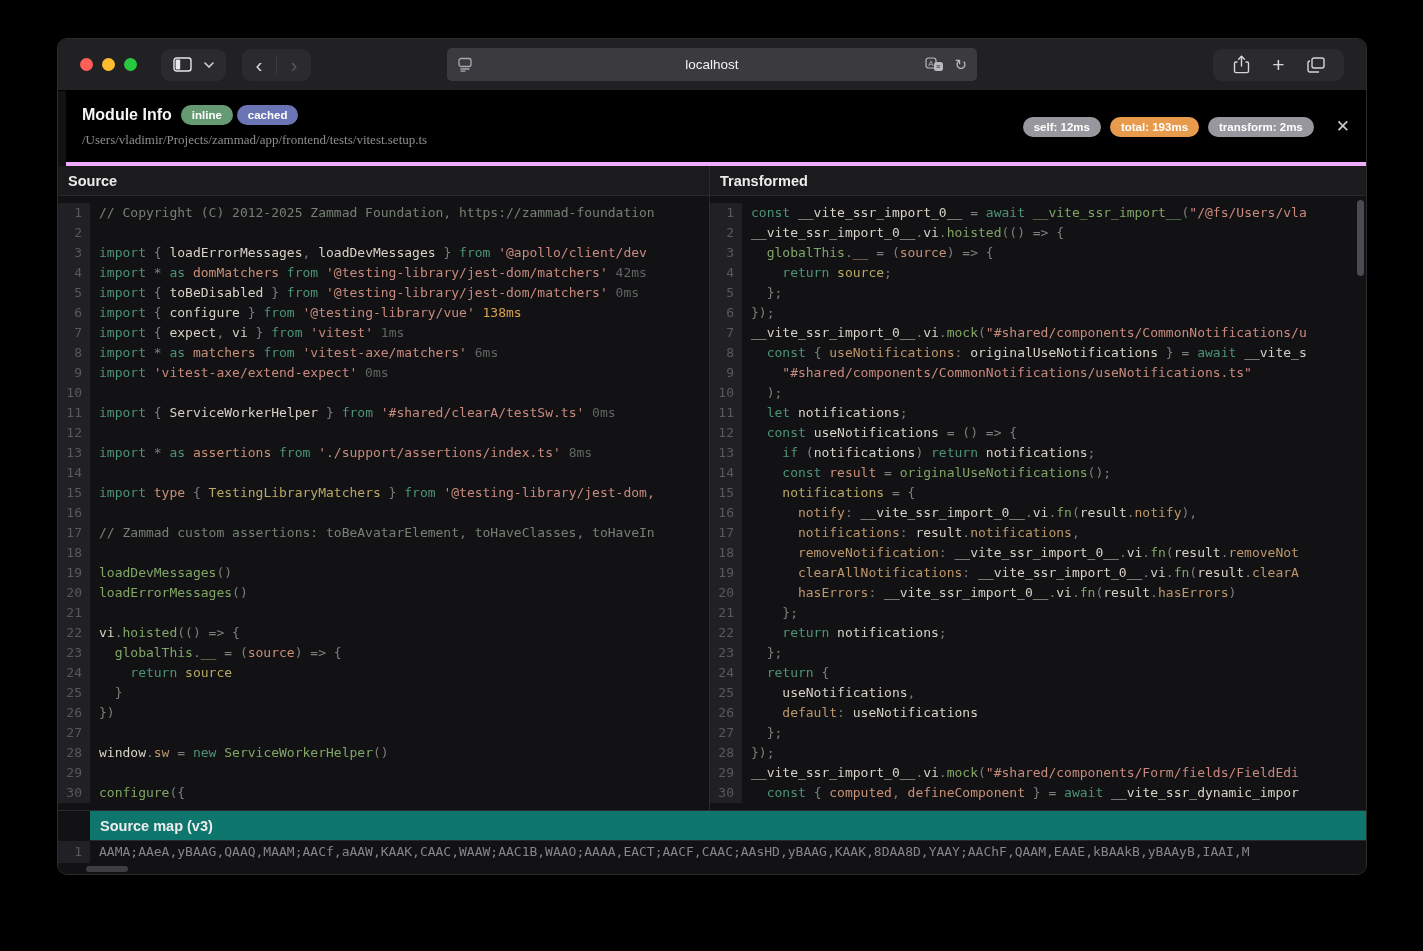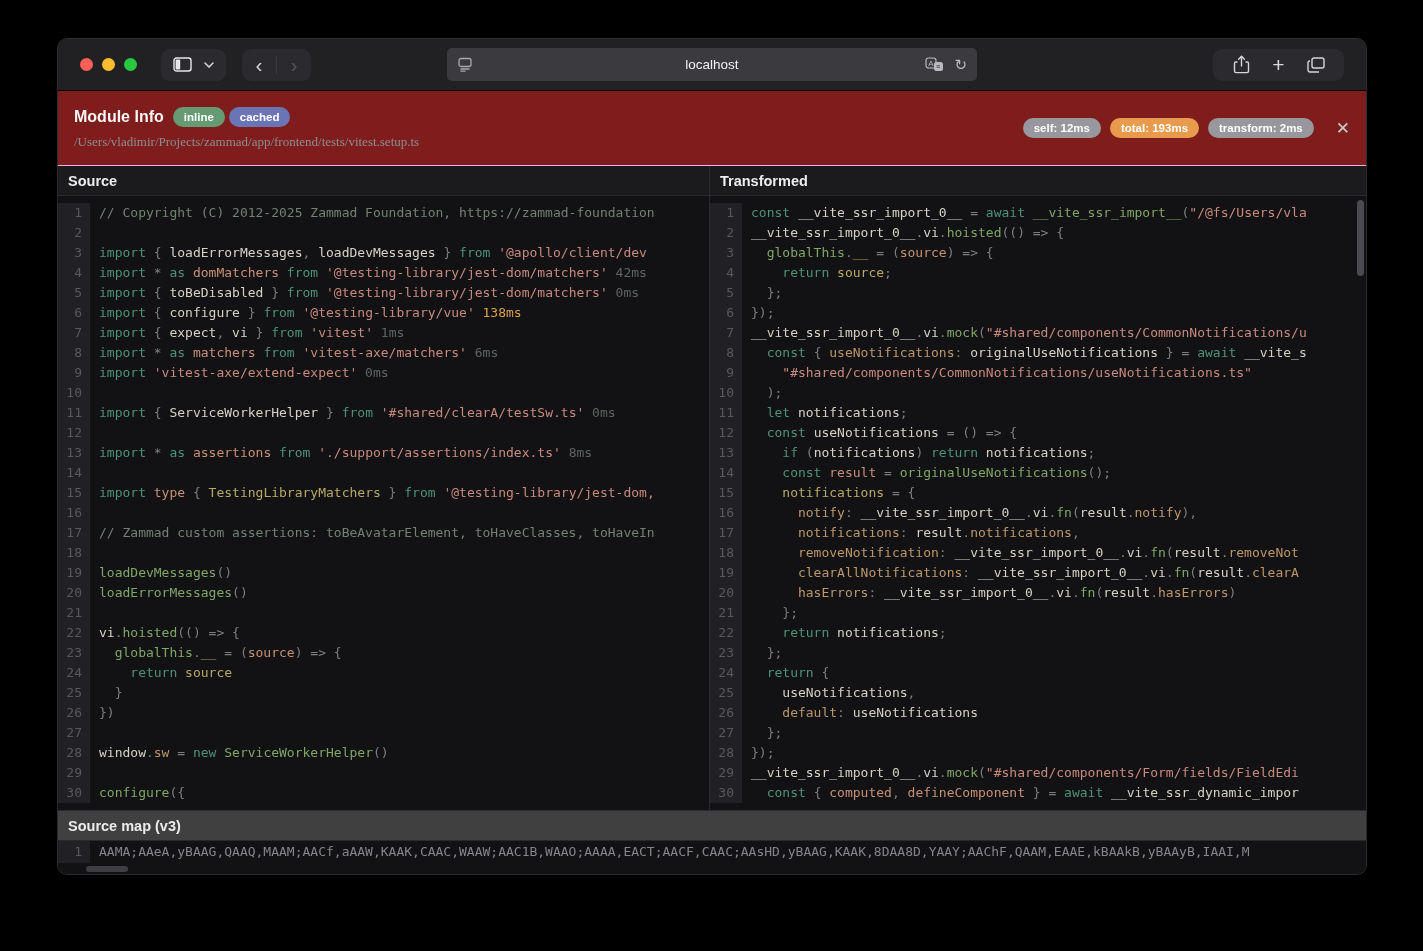--- a/index.html
+++ b/index.html
@@ -35,22 +35,22 @@
               font-size:13.5px; }
   .url-right { margin-left:auto; display:flex; align-items:center; gap:10px; color:#b9b9bf; }
   .reload-glyph { font-size:15px; }
 
   .right-group { margin-left:auto; gap:0; padding:0 10px; }
   .tb-icon { width:37px; height:32px; display:flex; align-items:center; justify-content:center;
              color:#d6d6da; }
   .plus-glyph { font-size:21px; font-weight:400; color:#d6d6da; }
 
   
-  .module-header { height:75px; background:#7f1d1d; border-bottom:1px solid #f0abfc;
-                   display:flex; padding:0 16px; align-items:center; }
+  .module-header { height:75px; background:#000000; border-bottom:4px solid #f0abfc;
+                   display:flex; padding:0 16px; align-items:center;margin-left:8px; }
   .mh-left { display:flex; flex-direction:column; gap:7px; }
   .mh-title-row { display:flex; align-items:center; gap:9px; }
   .mh-title { color:#f5f5f5; font-size:16px; font-weight:700; }
   .pill { border-radius:999px; font-size:11.5px; font-weight:700; padding:4px 11px;
           color:#fff; white-space:nowrap; }
   .badge-green { background:#669a72; }
   .badge-indigo { background:#6b74b4; }
   .mh-path { font-family:Liberation Serif, serif; font-size:13px; color:#8e8e92; }
   .mh-right { margin-left:auto; display:flex; align-items:center; gap:22px; }
   .timings { display:flex; gap:9px; }
@@ -77,23 +77,23 @@
   .tok-y{color:#b8a965} .tok-v{color:#d7d2c5} .tok-pr{color:#bd976a}
   .tok-pa{color:#c99076} .tok-p{color:#7e7e7b} .tok-c{color:#748172}
   .tok-t{color:#5e6560} .tok-hot{color:#dca14c;font-weight:400}
   .tok-map{color:#85858a}
 
   .vscrollbar { position:absolute; right:2px; top:34px; width:7px; height:76px;
                 border-radius:4px; background:#4a4a4f; }
 
   
   .sourcemap { height:64px; border-top:1px solid #2a2a2e; background:#121215; }
-  .sm-header { height:30px; background:#404040; border-bottom:1px solid #2a2a2e;
+  .sm-header { height:30px; background:#0f766e; border-bottom:1px solid #2a2a2e;
                display:flex; align-items:center; padding:0 10px; color:#ececec;
-               font-size:14.5px; font-weight:700; }
+               font-size:14.5px; font-weight:700;margin-left:32px; }
   .sm-code { position:relative; font-family:"DejaVu Sans Mono", monospace; font-size:13px;
              line-height:22px; }
   .hscrollbar { position:absolute; left:28px; bottom:-9px; width:42px; height:6px;
                 border-radius:3px; background:#3e3e42; }
 
   svg { display:block; }
 </style>
 </head>
 <body>
 

